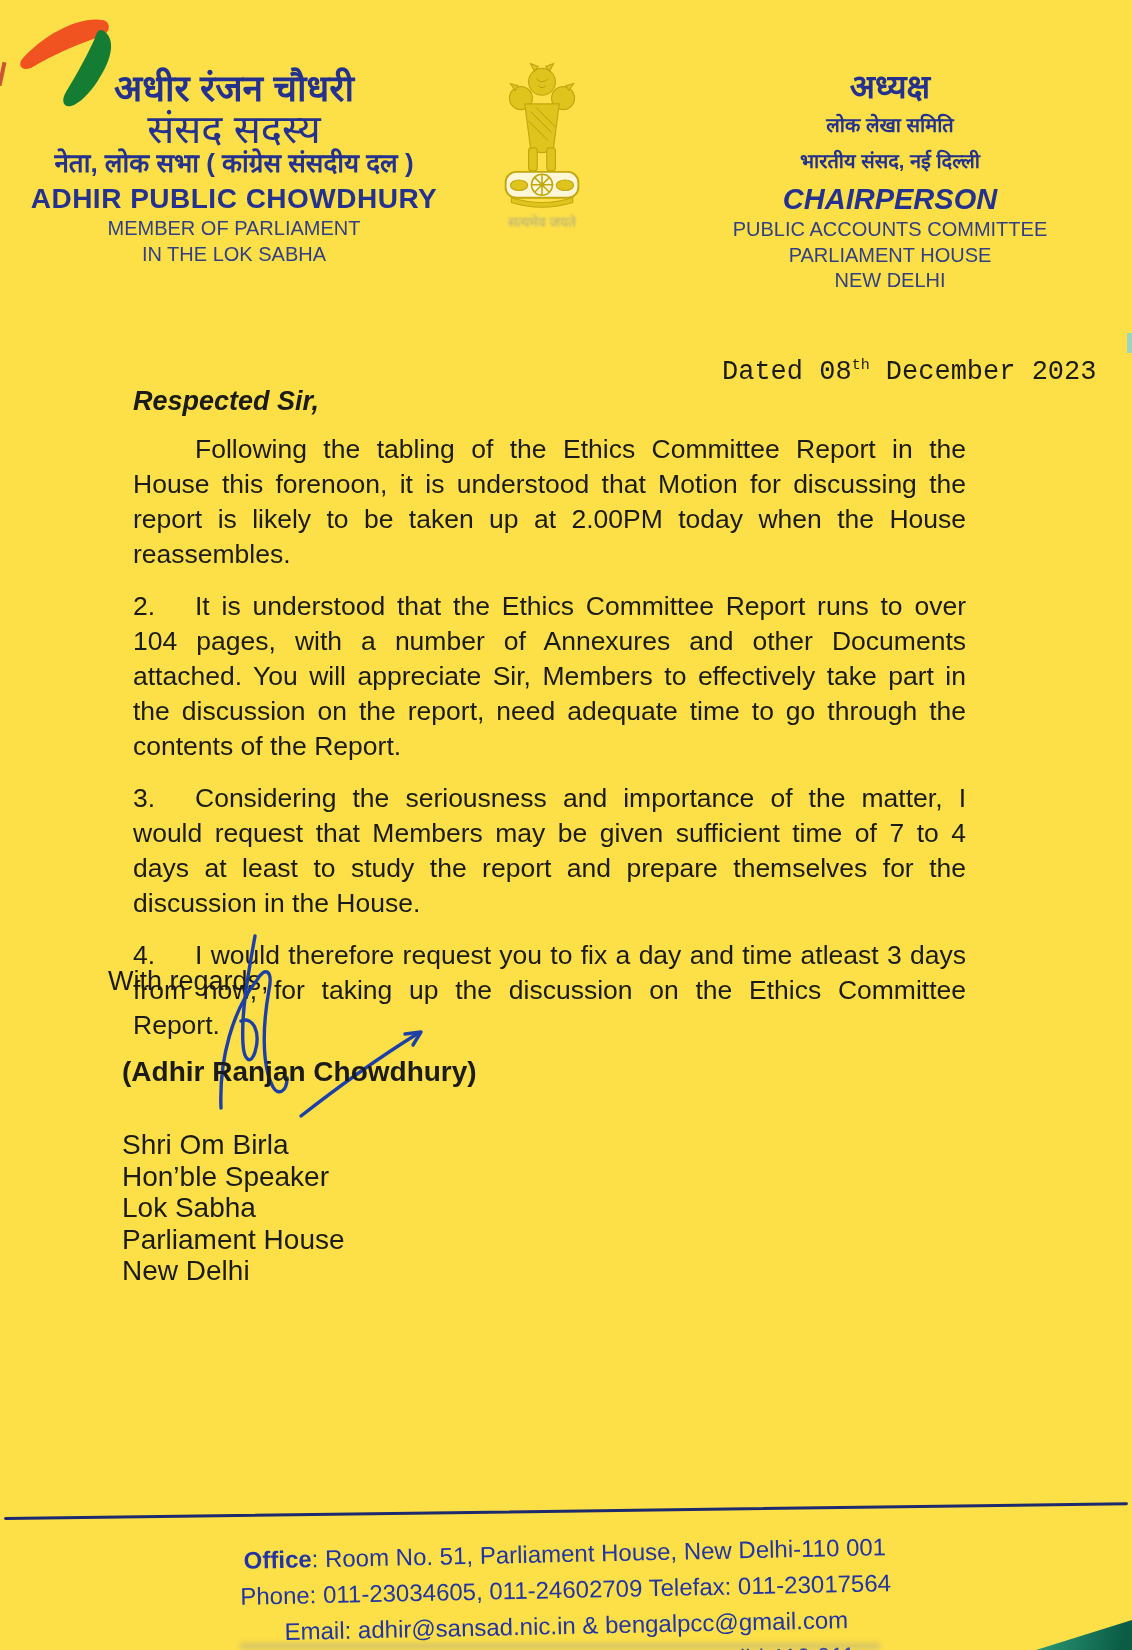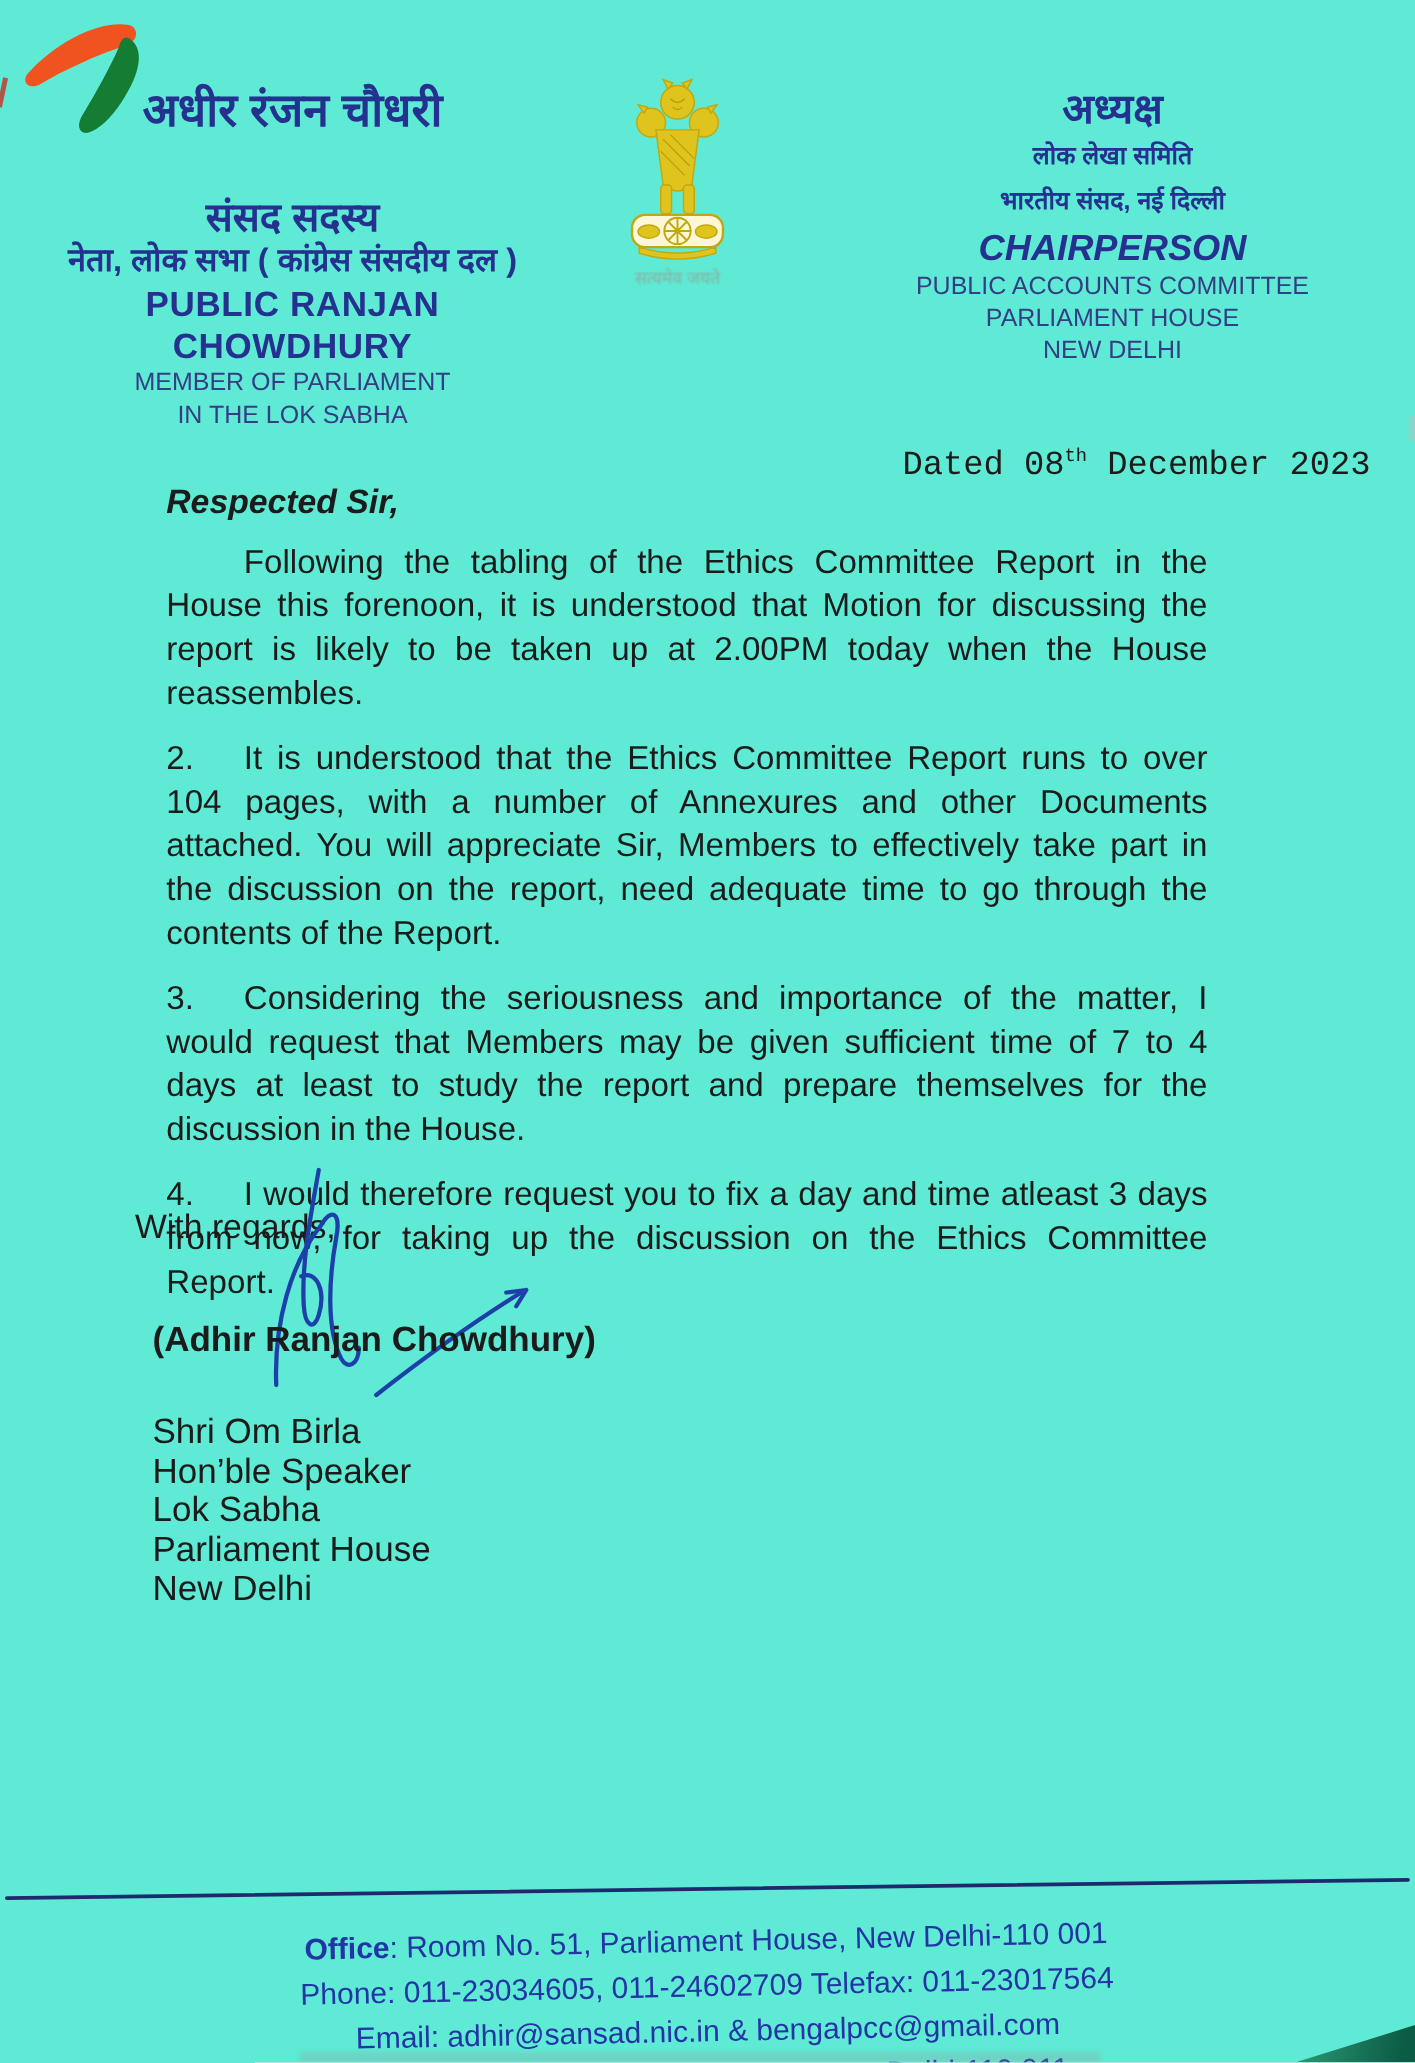--- a/index.html
+++ b/index.html
@@ -1,33 +1,33 @@
 <!DOCTYPE html>
 <html><head>
 <meta charset="utf-8">
 <style>
   html,body{margin:0;padding:0;background:#e8e8e8;}
   .page{
     position:relative;
     width:1132px;height:1650px;
     margin:0 auto;
-    background:#5eead4;
+    background:#fde047;
     overflow:hidden;
     font-family:"Liberation Sans", sans-serif;
     color:#1b1b1b;
   }
   .abs{position:absolute;}
   .center{text-align:center;}
   .navy{color:#25318e;}
 
   
   .lh-left{left:28px;top:66px;width:412px;}
   .lh-right{left:688px;top:66px;width:404px;}
   .hi-name{font-size:37px;line-height:45px;font-weight:bold;}
-  .hi-role{font-size:32px;line-height:36px;font-weight:bold;margin-top:45px;}
+  .hi-role{font-size:40px;line-height:36px;font-weight:normal;}
   .hi-party{font-size:26px;line-height:33px;font-weight:bold;}
   .en-name{font-size:28px;line-height:33px;font-weight:bold;letter-spacing:.5px;margin-top:2px;}
   .en-small{font-size:20px;line-height:23.5px;font-weight:500;color:#333f85;margin-top:2px;}
   .rh-title-hi{font-size:33px;line-height:41px;font-weight:bold;}
   .rh-line-hi{font-size:20px;line-height:36px;font-weight:bold;}
   .rh-title-en{font-size:29px;line-height:33px;font-weight:bold;margin-top:4px;font-style:italic;}
 
   .emblem-wrap{left:490px;top:56px;width:104px;height:158px;}
   .emblem-motto{left:478px;top:212px;width:128px;text-align:center;
     font-size:14px;color:#9a9a90;filter:blur(1px);opacity:.75;}
@@ -73,21 +73,21 @@
     <path d="M6 52 C 28 28, 62 10, 86 14 C 94 16, 94 26, 85 30 C 60 38, 34 50, 14 62 C 4 66, 0 58, 6 52 Z" fill="#f0531f"></path>
     <path d="M88 26 C 98 34, 96 52, 80 76 C 72 88, 62 98, 54 100 C 46 102, 44 94, 49 86 C 60 68, 72 46, 78 32 C 80 24, 84 22, 88 26 Z" fill="#157c33"></path>
   </svg>
   <div class="abs stray-tick"></div>
   <div class="abs teal-speck"></div>
 
   <div class="abs lh-left center navy">
     <div class="hi-name">अधीर रंजन चौधरी</div>
     <div class="hi-role">संसद सदस्य</div>
     <div class="hi-party">नेता, लोक सभा ( कांग्रेस संसदीय दल )</div>
-    <div class="en-name">PUBLIC RANJAN CHOWDHURY</div>
+    <div class="en-name">ADHIR PUBLIC CHOWDHURY</div>
     <div class="en-small">MEMBER OF PARLIAMENT</div>
     <div class="en-small">IN THE LOK SABHA</div>
   </div>
 
   <svg class="abs emblem-wrap" viewBox="0 0 100 165">
     <g fill="#dfc41d" stroke="#c2a70e" stroke-width="1.2">
       <circle cx="28" cy="44" r="12"></circle>
       <circle cx="72" cy="44" r="12"></circle>
       <path d="M22 36 l-5 -7 l8 2 Z"></path>
         <path d="M78 36 l5 -7 l-8 2 Z"></path>

